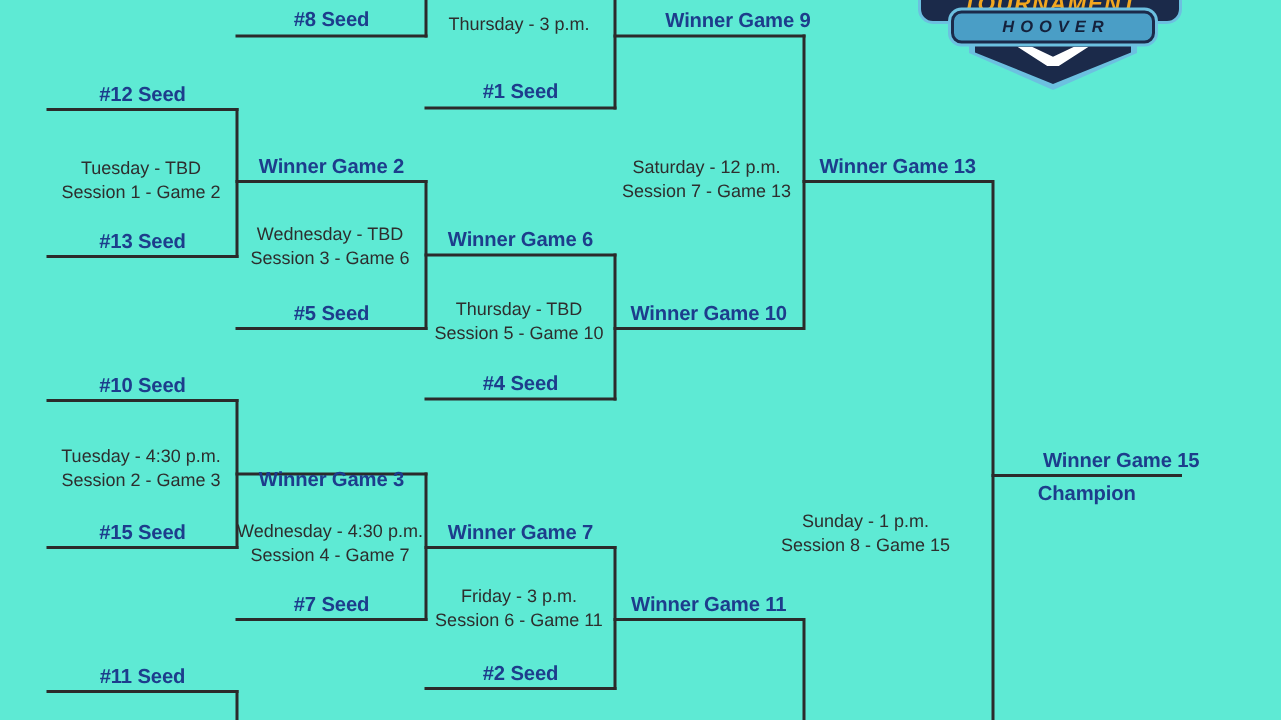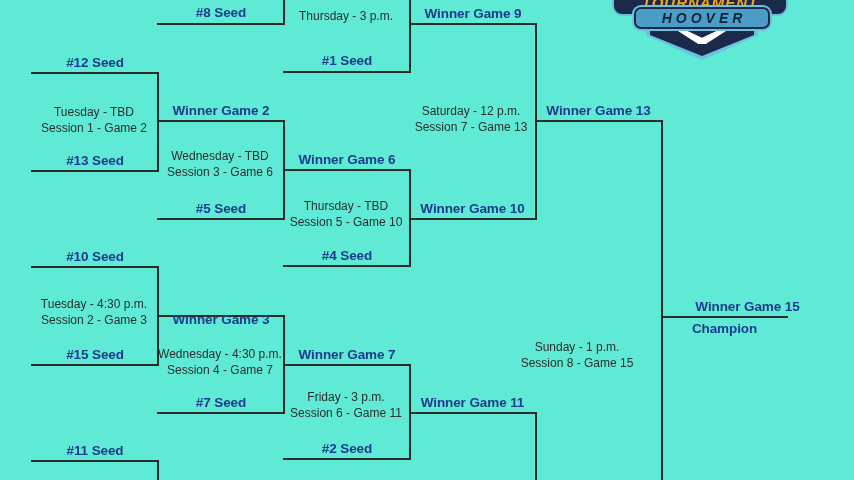--- a/index.html
+++ b/index.html
@@ -21,21 +21,21 @@
              transform:translateY(1px);white-space:nowrap;}
   .logo-plate{position:absolute;left:646px;top:27px;width:112px;height:33px;background:#6cc0e0;
               clip-path:polygon(0 0,100% 0,100% 25%,50% 100%,0 25%);}
   .logo-plate-inner{position:absolute;left:650px;top:28px;width:104px;height:28px;background:#1b2a4a;
               clip-path:polygon(0 0,100% 0,100% 25%,50% 100%,0 25%);}
   .logo-chevron{position:absolute;left:678px;top:31px;width:48px;height:13px;background:#ffffff;
               clip-path:polygon(0 0,20% 0,50% 52%,80% 0,100% 0,58% 100%,42% 100%);z-index:5;}
   .logo-banner{position:absolute;left:634px;top:7px;width:132px;height:18px;background:#4a9ec6;
               border:2px solid #1b2a4a;border-radius:7px;box-shadow:0 0 0 2px #6cc0e0;
               display:flex;align-items:center;justify-content:center;z-index:6;}
-  .logo-banner span{color:#14213c;font-weight:bold;font-style:italic;font-size:14px;
+  .logo-banner span{color:#14213c;font-weight:bold;font-style:italic;font-size:11px;
               letter-spacing:4px;padding-left:4px;white-space:nowrap;}
 </style>
 </head>
 <body>
 
 <div class="stage">
 
   <div class="hl" style="left:157px;top:23px;width:128px;"></div>
   <div class="hl" style="left:409px;top:23px;width:128px;"></div>
   <div class="hl" style="left:283px;top:71px;width:128px;"></div>
@@ -64,21 +64,21 @@
   <div class="vl" style="left:409px;top:169px;height:98px;"></div>
   <div class="vl" style="left:535px;top:23px;height:197px;"></div>
   <div class="vl" style="left:661px;top:120px;height:360px;"></div>
   <div class="vl" style="left:157px;top:266px;height:100px;"></div>
   <div class="vl" style="left:283px;top:315px;height:99px;"></div>
   <div class="vl" style="left:409px;top:364px;height:96px;"></div>
   <div class="vl" style="left:535px;top:412px;height:68px;"></div>
   <div class="vl" style="left:157px;top:460px;height:20px;"></div>
 
   <div class="lbl" style="left:157px;top:5px;width:128px;">#8 Seed</div>
-  <div class="lbl" style="left:409px;top:6px;width:128px;">Winner Game 9</div>
+  <div class="lbl" style="left:409px;top:6px;width:128px;padding-left:19px;">Winner Game 9</div>
   <div class="lbl" style="left:283px;top:53px;width:128px;">#1 Seed</div>
   <div class="lbl" style="left:31px;top:55px;width:128px;">#12 Seed</div>
   <div class="lbl" style="left:157px;top:103px;width:128px;">Winner Game 2</div>
   <div class="lbl" style="left:535px;top:103px;width:127px;">Winner Game 13</div>
   <div class="lbl" style="left:31px;top:153px;width:128px;">#13 Seed</div>
   <div class="lbl" style="left:283px;top:152px;width:128px;">Winner Game 6</div>
   <div class="lbl" style="left:157px;top:201px;width:128px;">#5 Seed</div>
   <div class="lbl" style="left:409px;top:201px;width:127px;">Winner Game 10</div>
   <div class="lbl" style="left:31px;top:249px;width:128px;">#10 Seed</div>
   <div class="lbl" style="left:283px;top:248px;width:128px;">#4 Seed</div>

